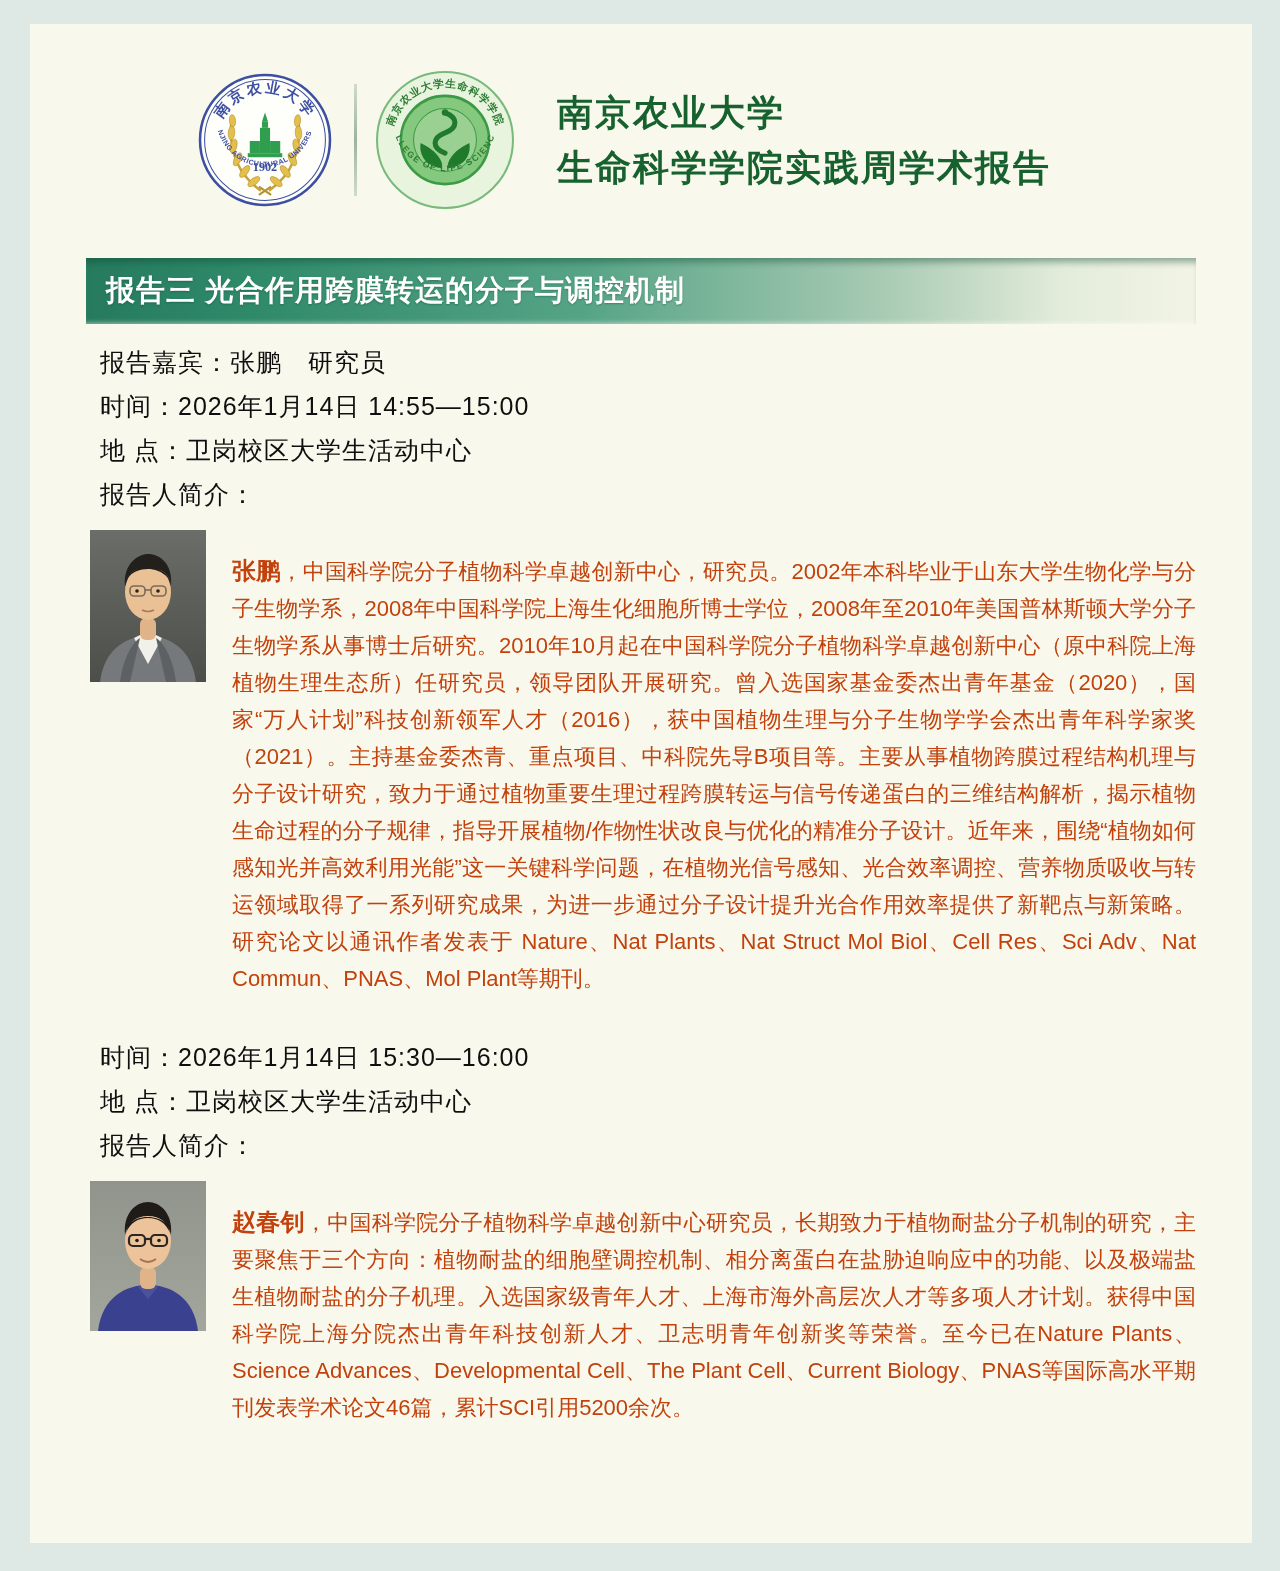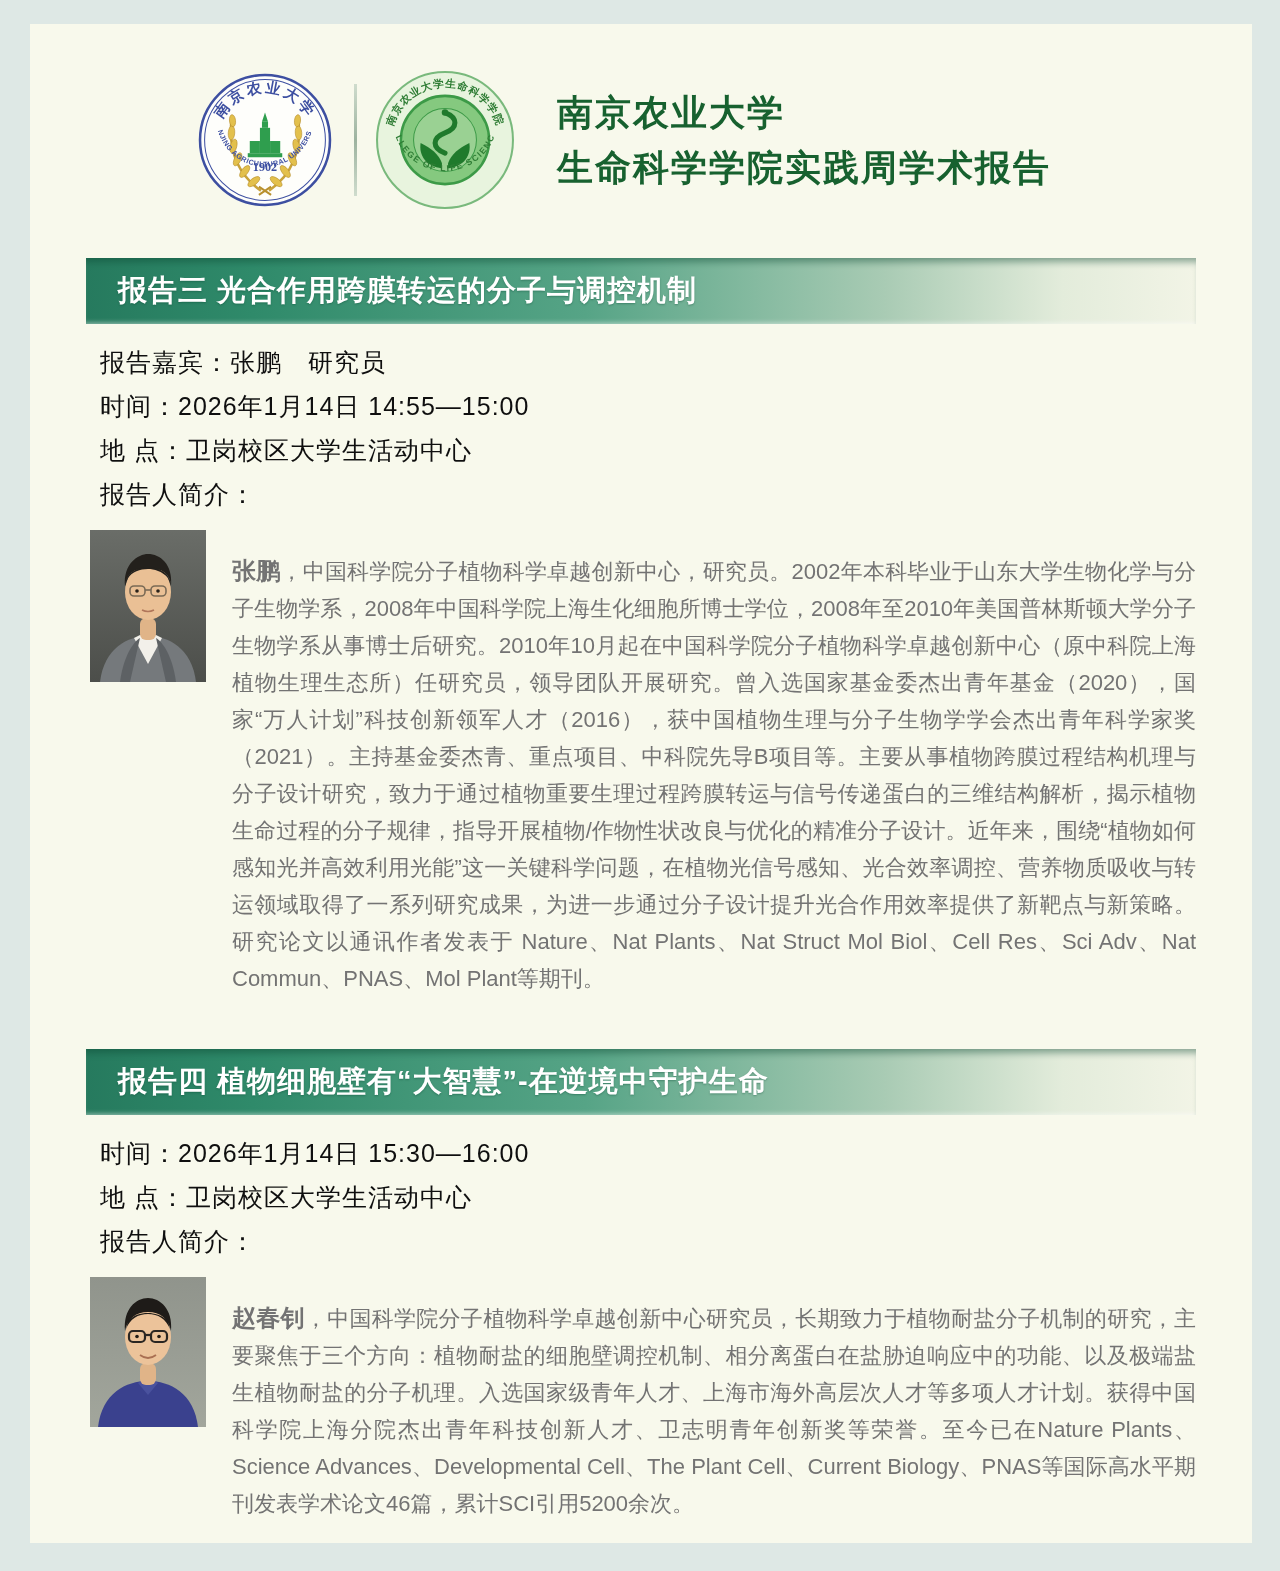--- a/index.html
+++ b/index.html
@@ -35,34 +35,34 @@
   
   .banner {
     margin-top:42px; height:66px; width:1112px; max-width:100%;
     background:linear-gradient(90deg,#267a5e 0%,#2f8a6a 15%,#56a486 45%,#a9cbb4 72%,#e3ecdb 88%,#f2f4e6 100%);
     position:relative; display:flex; align-items:center;
     box-shadow:inset 0 8px 7px -4px rgba(10,70,48,.45), inset 0 -4px 5px -3px rgba(255,255,255,.55);
   }
   .report-4 .banner { margin-top:30px; }
   .banner span {
     color:#ffffff; font-weight:700; font-size:29px; letter-spacing:1px;
-    padding-left:32px; text-shadow:0 1px 2px rgba(0,60,40,.35);
+    padding-left:20px; text-shadow:0 1px 2px rgba(0,60,40,.35);
     white-space:nowrap;
   }
   .meta { margin:22px 0 0 14px; }
   .meta p {
     margin:0 0 12px 0; font-size:25px; line-height:32px;
     font-weight:400; color:#0f0f0f; letter-spacing:1px;
   }
   .bio { display:flex; margin-top:20px; }
   .photo { flex:none; margin-left:4px; width:116px; height:152px; }
   .photo svg { width:100%; height:100%; display:block; }
   .bio-text {
     margin-left:26px; width:968px;
-    font-size:22px; line-height:37px; text-align:justify; color:#737373;
+    font-size:22px; line-height:37px; text-align:justify; color:#c2410c;
   }
   .bio-name { font-weight:700; font-size:24px; }
 </style>
 </head>
 <body>
 
 <div class="stage">
   <div class="card">
 
     <div class="header">
@@ -179,23 +179,20 @@
             <circle cx="47" cy="61" r="1.8" fill="#2a221a"></circle>
             <circle cx="68" cy="61" r="1.8" fill="#2a221a"></circle>
             <path d="M52,80 Q58,83 64,80" stroke="#b0765a" stroke-width="1.6" fill="none"></path>
           </svg>
         </div>
         <p class="bio-text"><span class="bio-name">张鹏</span><span>，中国科学院分子植物科学卓越创新中心，研究员。2002年本科毕业于山东大学生物化学与分子生物学系，2008年中国科学院上海生化细胞所博士学位，2008年至2010年美国普林斯顿大学分子生物学系从事博士后研究。2010年10月起在中国科学院分子植物科学卓越创新中心（原中科院上海植物生理生态所）任研究员，领导团队开展研究。曾入选国家基金委杰出青年基金（2020），国家“万人计划”科技创新领军人才（2016），获中国植物生理与分子生物学学会杰出青年科学家奖（2021）。主持基金委杰青、重点项目、中科院先导B项目等。主要从事植物跨膜过程结构机理与分子设计研究，致力于通过植物重要生理过程跨膜转运与信号传递蛋白的三维结构解析，揭示植物生命过程的分子规律，指导开展植物/作物性状改良与优化的精准分子设计。近年来，围绕“植物如何感知光并高效利用光能”这一关键科学问题，在植物光信号感知、光合效率调控、营养物质吸收与转运领域取得了一系列研究成果，为进一步通过分子设计提升光合作用效率提供了新靶点与新策略。研究论文以通讯作者发表于 Nature、Nat Plants、Nat Struct Mol Biol、Cell Res、Sci Adv、Nat Commun、PNAS、Mol Plant等期刊。</span></p>
       </div>
     </section>
 
     <section class="report report-4">
-      <div class="banner">
-        <span>报告四 植物细胞壁有“大智慧”-在逆境中守护生命</span>
-      </div>
       <div class="meta">
         <p>时间：2026年1月14日  15:30—16:00</p>
         <p>地 点：卫岗校区大学生活动中心</p>
         <p>报告人简介：</p>
       </div>
       <div class="bio">
         <div class="photo" style="height:150px;">
           <svg viewBox="0 0 116 150">
             <defs>
               <linearGradient id="bg2" x1="0" y1="0" x2="0" y2="1">

